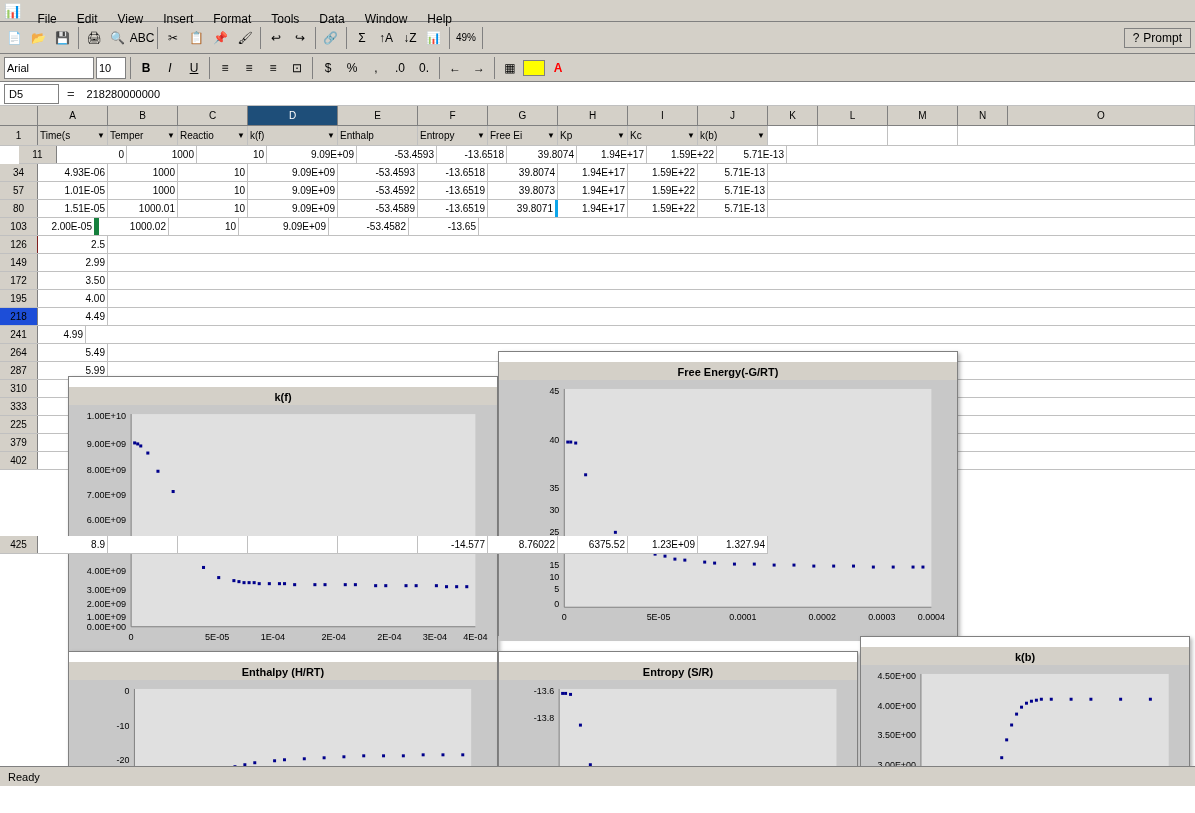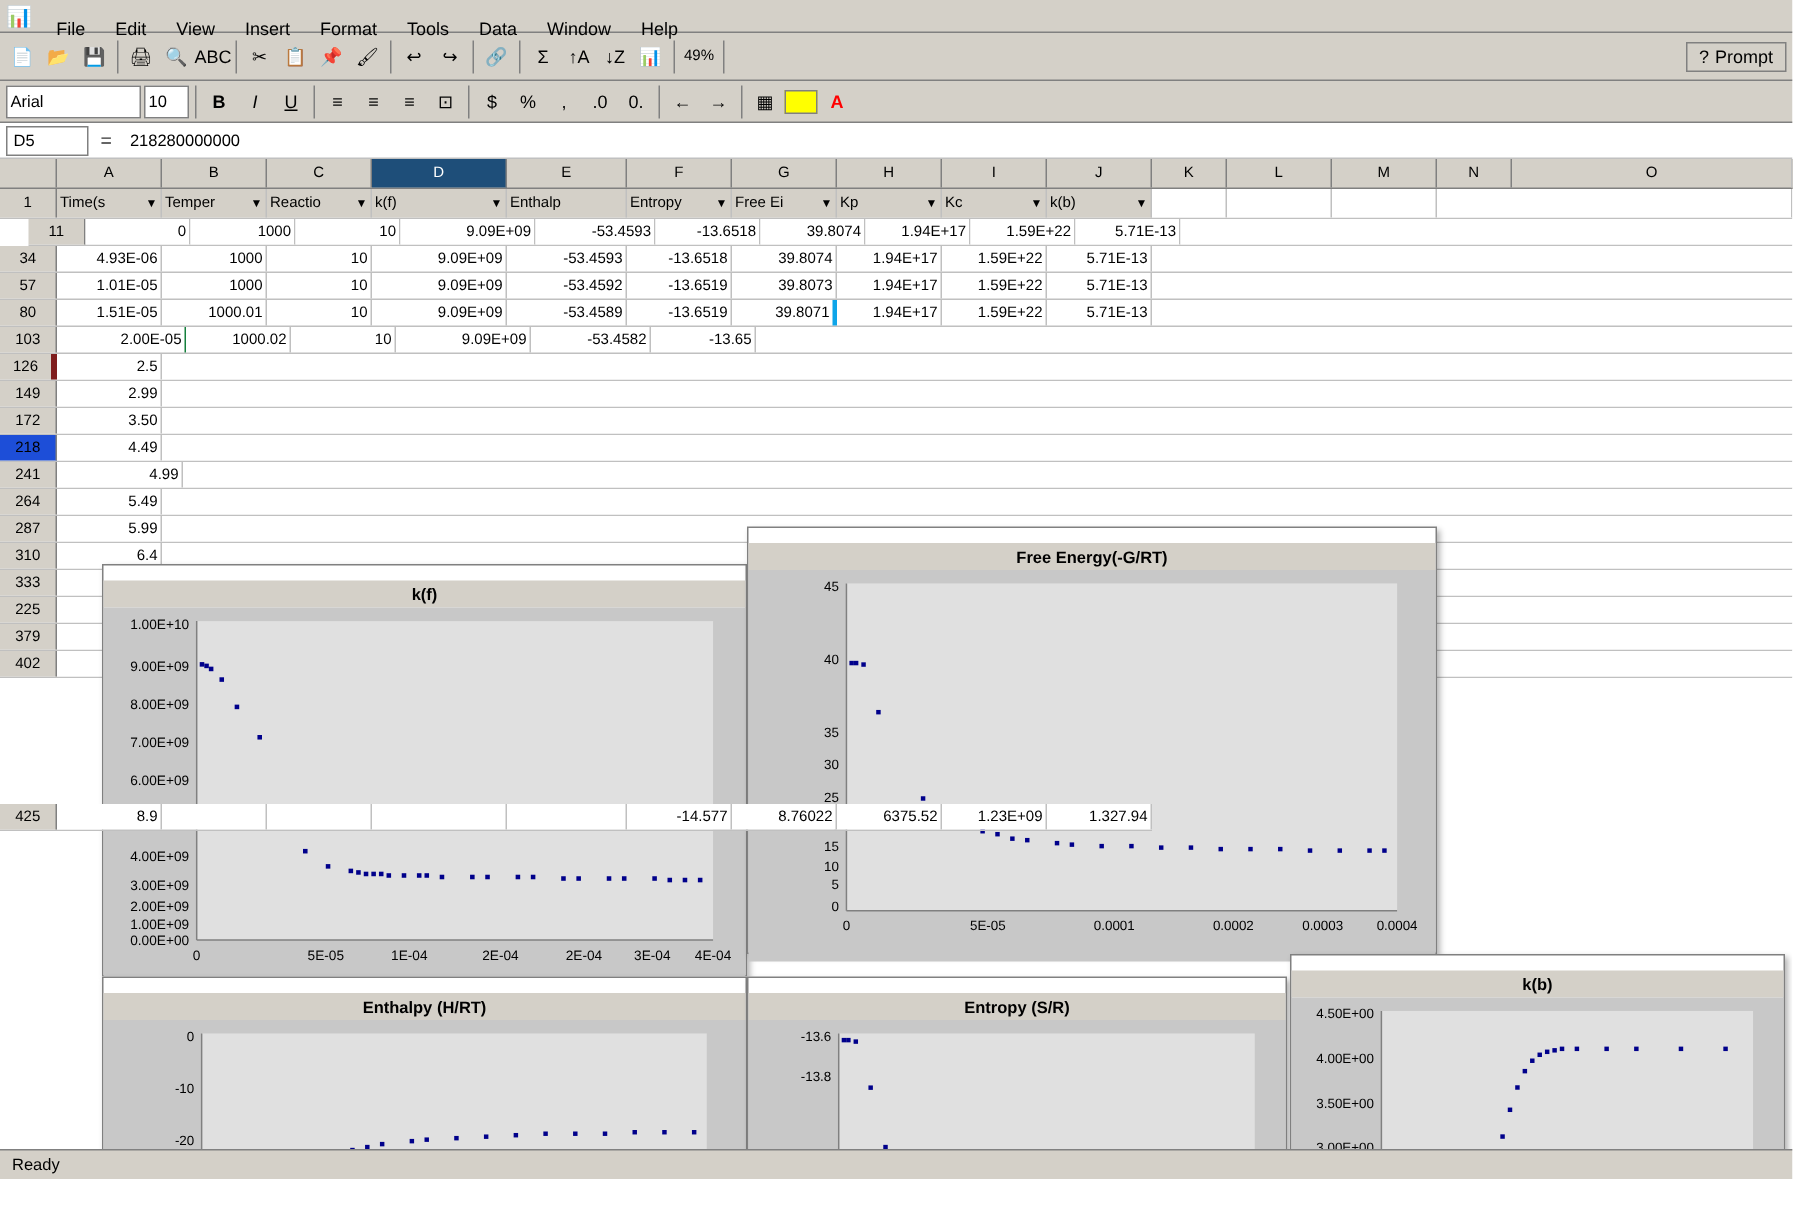--- a/index.html
+++ b/index.html
@@ -238,53 +238,58 @@
       <div style="width:70px;border-right:1px solid #c0c0c0;font-size:10px;padding:0 2px;display:flex;align-items:center;justify-content:flex-end;">-13.6519</div>
       <div style="width:70px;border-right:3px solid #0ea5e9;font-size:10px;padding:0 2px;display:flex;align-items:center;justify-content:flex-end;">39.8071</div>
       <div style="width:70px;border-right:1px solid #c0c0c0;font-size:10px;padding:0 2px;display:flex;align-items:center;justify-content:flex-end;">1.94E+17</div>
       <div style="width:70px;border-right:1px solid #c0c0c0;font-size:10px;padding:0 2px;display:flex;align-items:center;justify-content:flex-end;">1.59E+22</div>
       <div style="width:70px;border-right:1px solid #c0c0c0;font-size:10px;padding:0 2px;display:flex;align-items:center;justify-content:flex-end;">5.71E-13</div>
       <div style="flex:1;"></div>
     </div>
 
     <div style="display:flex;height:18px;border-bottom:1px solid #c0c0c0;">
       <div style="width:38px;min-width:38px;border-right:1px solid #808080;background:#d4d0c8;text-align:center;font-size:10px;display:flex;align-items:center;justify-content:center;">103</div>
-      <div style="width:86px;border-right:1px solid #15803d;font-size:10px;padding:0 2px;display:flex;align-items:center;justify-content:flex-end;">2.00E-05</div>
+      <div style="width:61px;border-right:5px solid #15803d;font-size:10px;padding:0 2px;display:flex;align-items:center;justify-content:flex-end;">2.00E-05</div>
       <div style="width:70px;border-right:1px solid #c0c0c0;font-size:10px;padding:0 2px;display:flex;align-items:center;justify-content:flex-end;">1000.02</div>
       <div style="width:70px;border-right:1px solid #c0c0c0;font-size:10px;padding:0 2px;display:flex;align-items:center;justify-content:flex-end;">10</div>
       <div style="width:90px;border-right:1px solid #c0c0c0;font-size:10px;padding:0 2px;display:flex;align-items:center;justify-content:flex-end;">9.09E+09</div>
       <div style="width:80px;border-right:1px solid #c0c0c0;font-size:10px;padding:0 2px;display:flex;align-items:center;justify-content:flex-end;">-53.4582</div>
       <div style="width:70px;border-right:1px solid #c0c0c0;font-size:10px;padding:0 2px;display:flex;align-items:center;justify-content:flex-end;">-13.65</div>
       <div style="flex:1;"></div>
     </div>
 
     <div id="empty-rows">
         <div style="display: flex; height: 18px; border-bottom: 1px solid rgb(192, 192, 192);">
-    <div style="width:38px;min-width:38px;border-right:4px solid #7f1d1d;background:#d4d0c8;text-align:center;font-size:10px;display:flex;align-items:center;justify-content:center;">126</div>
+    <div style="width:38px;min-width:38px;border-right:1px solid #7f1d1d;background:#d4d0c8;text-align:center;font-size:10px;display:flex;align-items:center;justify-content:center;">126</div>
     <div style="width:70px;border-right:1px solid #c0c0c0;font-size:10px;padding:0 2px;display:flex;align-items:center;justify-content:flex-end;background:#fff;">2.5</div>
     <div style="flex:1;background:#fff;"></div>
   </div>
         <div style="display: flex; height: 18px; border-bottom: 1px solid rgb(192, 192, 192);">
     <div style="width:38px;min-width:38px;border-right:1px solid #808080;background:#d4d0c8;text-align:center;font-size:10px;display:flex;align-items:center;justify-content:center;">149</div>
     <div style="width:70px;border-right:1px solid #c0c0c0;font-size:10px;padding:0 2px;display:flex;align-items:center;justify-content:flex-end;background:#fff;">2.99</div>
     <div style="flex:1;background:#fff;"></div>
   </div>
         <div style="display: flex; height: 18px; border-bottom: 1px solid rgb(192, 192, 192);">
     <div style="width:38px;min-width:38px;border-right:1px solid #808080;background:#d4d0c8;text-align:center;font-size:10px;display:flex;align-items:center;justify-content:center;">172</div>
     <div style="width:70px;border-right:1px solid #c0c0c0;font-size:10px;padding:0 2px;display:flex;align-items:center;justify-content:flex-end;background:#fff;">3.50</div>
     <div style="flex:1;background:#fff;"></div>
   </div>
         <div style="display: flex; height: 18px; border-bottom: 1px solid rgb(192, 192, 192);">
+    <div style="width:38px;min-width:38px;border-right:1px solid #808080;background:#d4d0c8;text-align:center;font-size:10px;display:flex;align-items:center;justify-content:center;">195</div>
+    <div style="width:70px;border-right:1px solid #c0c0c0;font-size:10px;padding:0 2px;display:flex;align-items:center;justify-content:flex-end;background:#fff;">4.00</div>
+    <div style="flex:1;background:#fff;"></div>
+  </div>
+        <div style="display: flex; height: 18px; border-bottom: 1px solid rgb(192, 192, 192);">
     <div style="width:38px;min-width:38px;border-right:1px solid #808080;background:#1d4ed8;text-align:center;font-size:10px;display:flex;align-items:center;justify-content:center;">218</div>
     <div style="width:70px;border-right:1px solid #c0c0c0;font-size:10px;padding:0 2px;display:flex;align-items:center;justify-content:flex-end;background:#fff;">4.49</div>
     <div style="flex:1;background:#fff;"></div>
   </div>
         <div style="display: flex; height: 18px; border-bottom: 1px solid rgb(192, 192, 192);">
     <div style="width:38px;min-width:38px;border-right:1px solid #808080;background:#d4d0c8;text-align:center;font-size:10px;display:flex;align-items:center;justify-content:center;">241</div>
-    <div style="width:84px;border-right:1px solid #c0c0c0;font-size:10px;padding:0 2px;display:flex;align-items:center;justify-content:flex-end;background:#fff;">4.99</div>
+    <div style="width:48px;border-right:1px solid #c0c0c0;font-size:10px;padding:0 2px;display:flex;align-items:center;justify-content:flex-end;background:#fff;">4.99</div>
     <div style="flex:1;background:#fff;"></div>
   </div>
         <div style="display: flex; height: 18px; border-bottom: 1px solid rgb(192, 192, 192);">
     <div style="width:38px;min-width:38px;border-right:1px solid #808080;background:#d4d0c8;text-align:center;font-size:10px;display:flex;align-items:center;justify-content:center;">264</div>
     <div style="width:70px;border-right:1px solid #c0c0c0;font-size:10px;padding:0 2px;display:flex;align-items:center;justify-content:flex-end;background:#fff;">5.49</div>
     <div style="flex:1;background:#fff;"></div>
   </div>
         <div style="display: flex; height: 18px; border-bottom: 1px solid rgb(192, 192, 192);">
     <div style="width:38px;min-width:38px;border-right:1px solid #808080;background:#d4d0c8;text-align:center;font-size:10px;display:flex;align-items:center;justify-content:center;">287</div>
     <div style="width:70px;border-right:1px solid #c0c0c0;font-size:10px;padding:0 2px;display:flex;align-items:center;justify-content:flex-end;background:#fff;">5.99</div>

